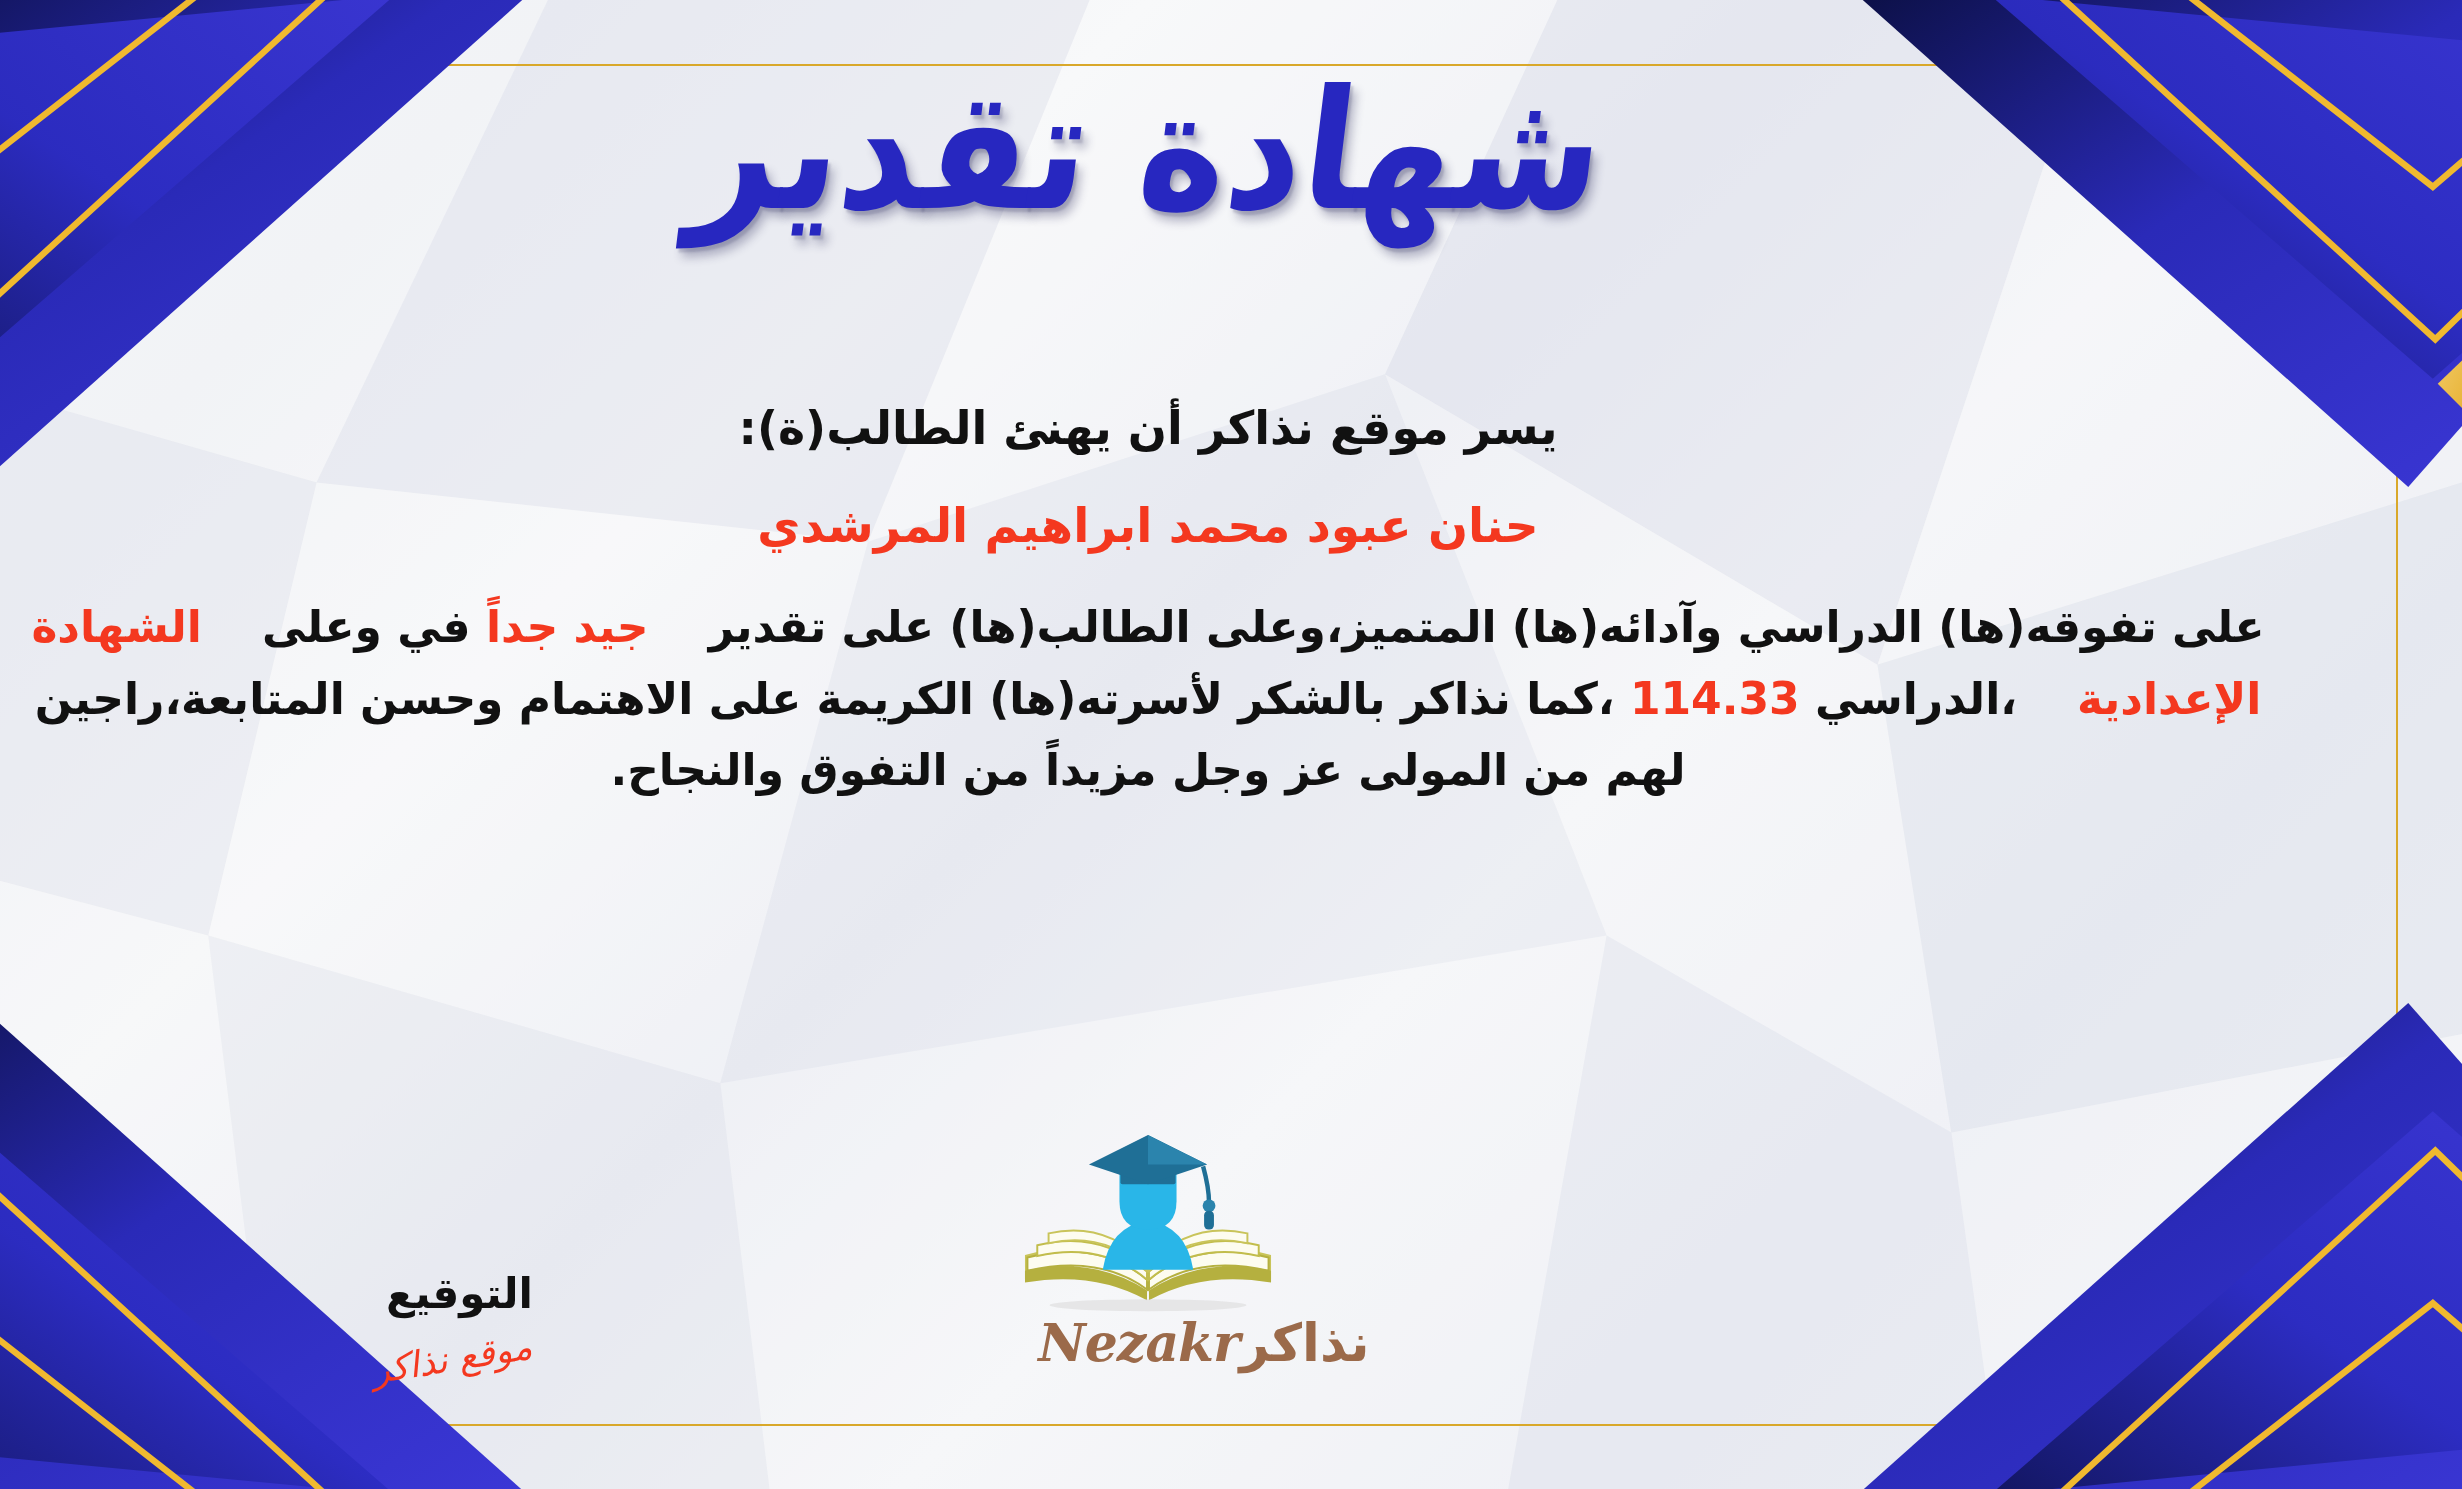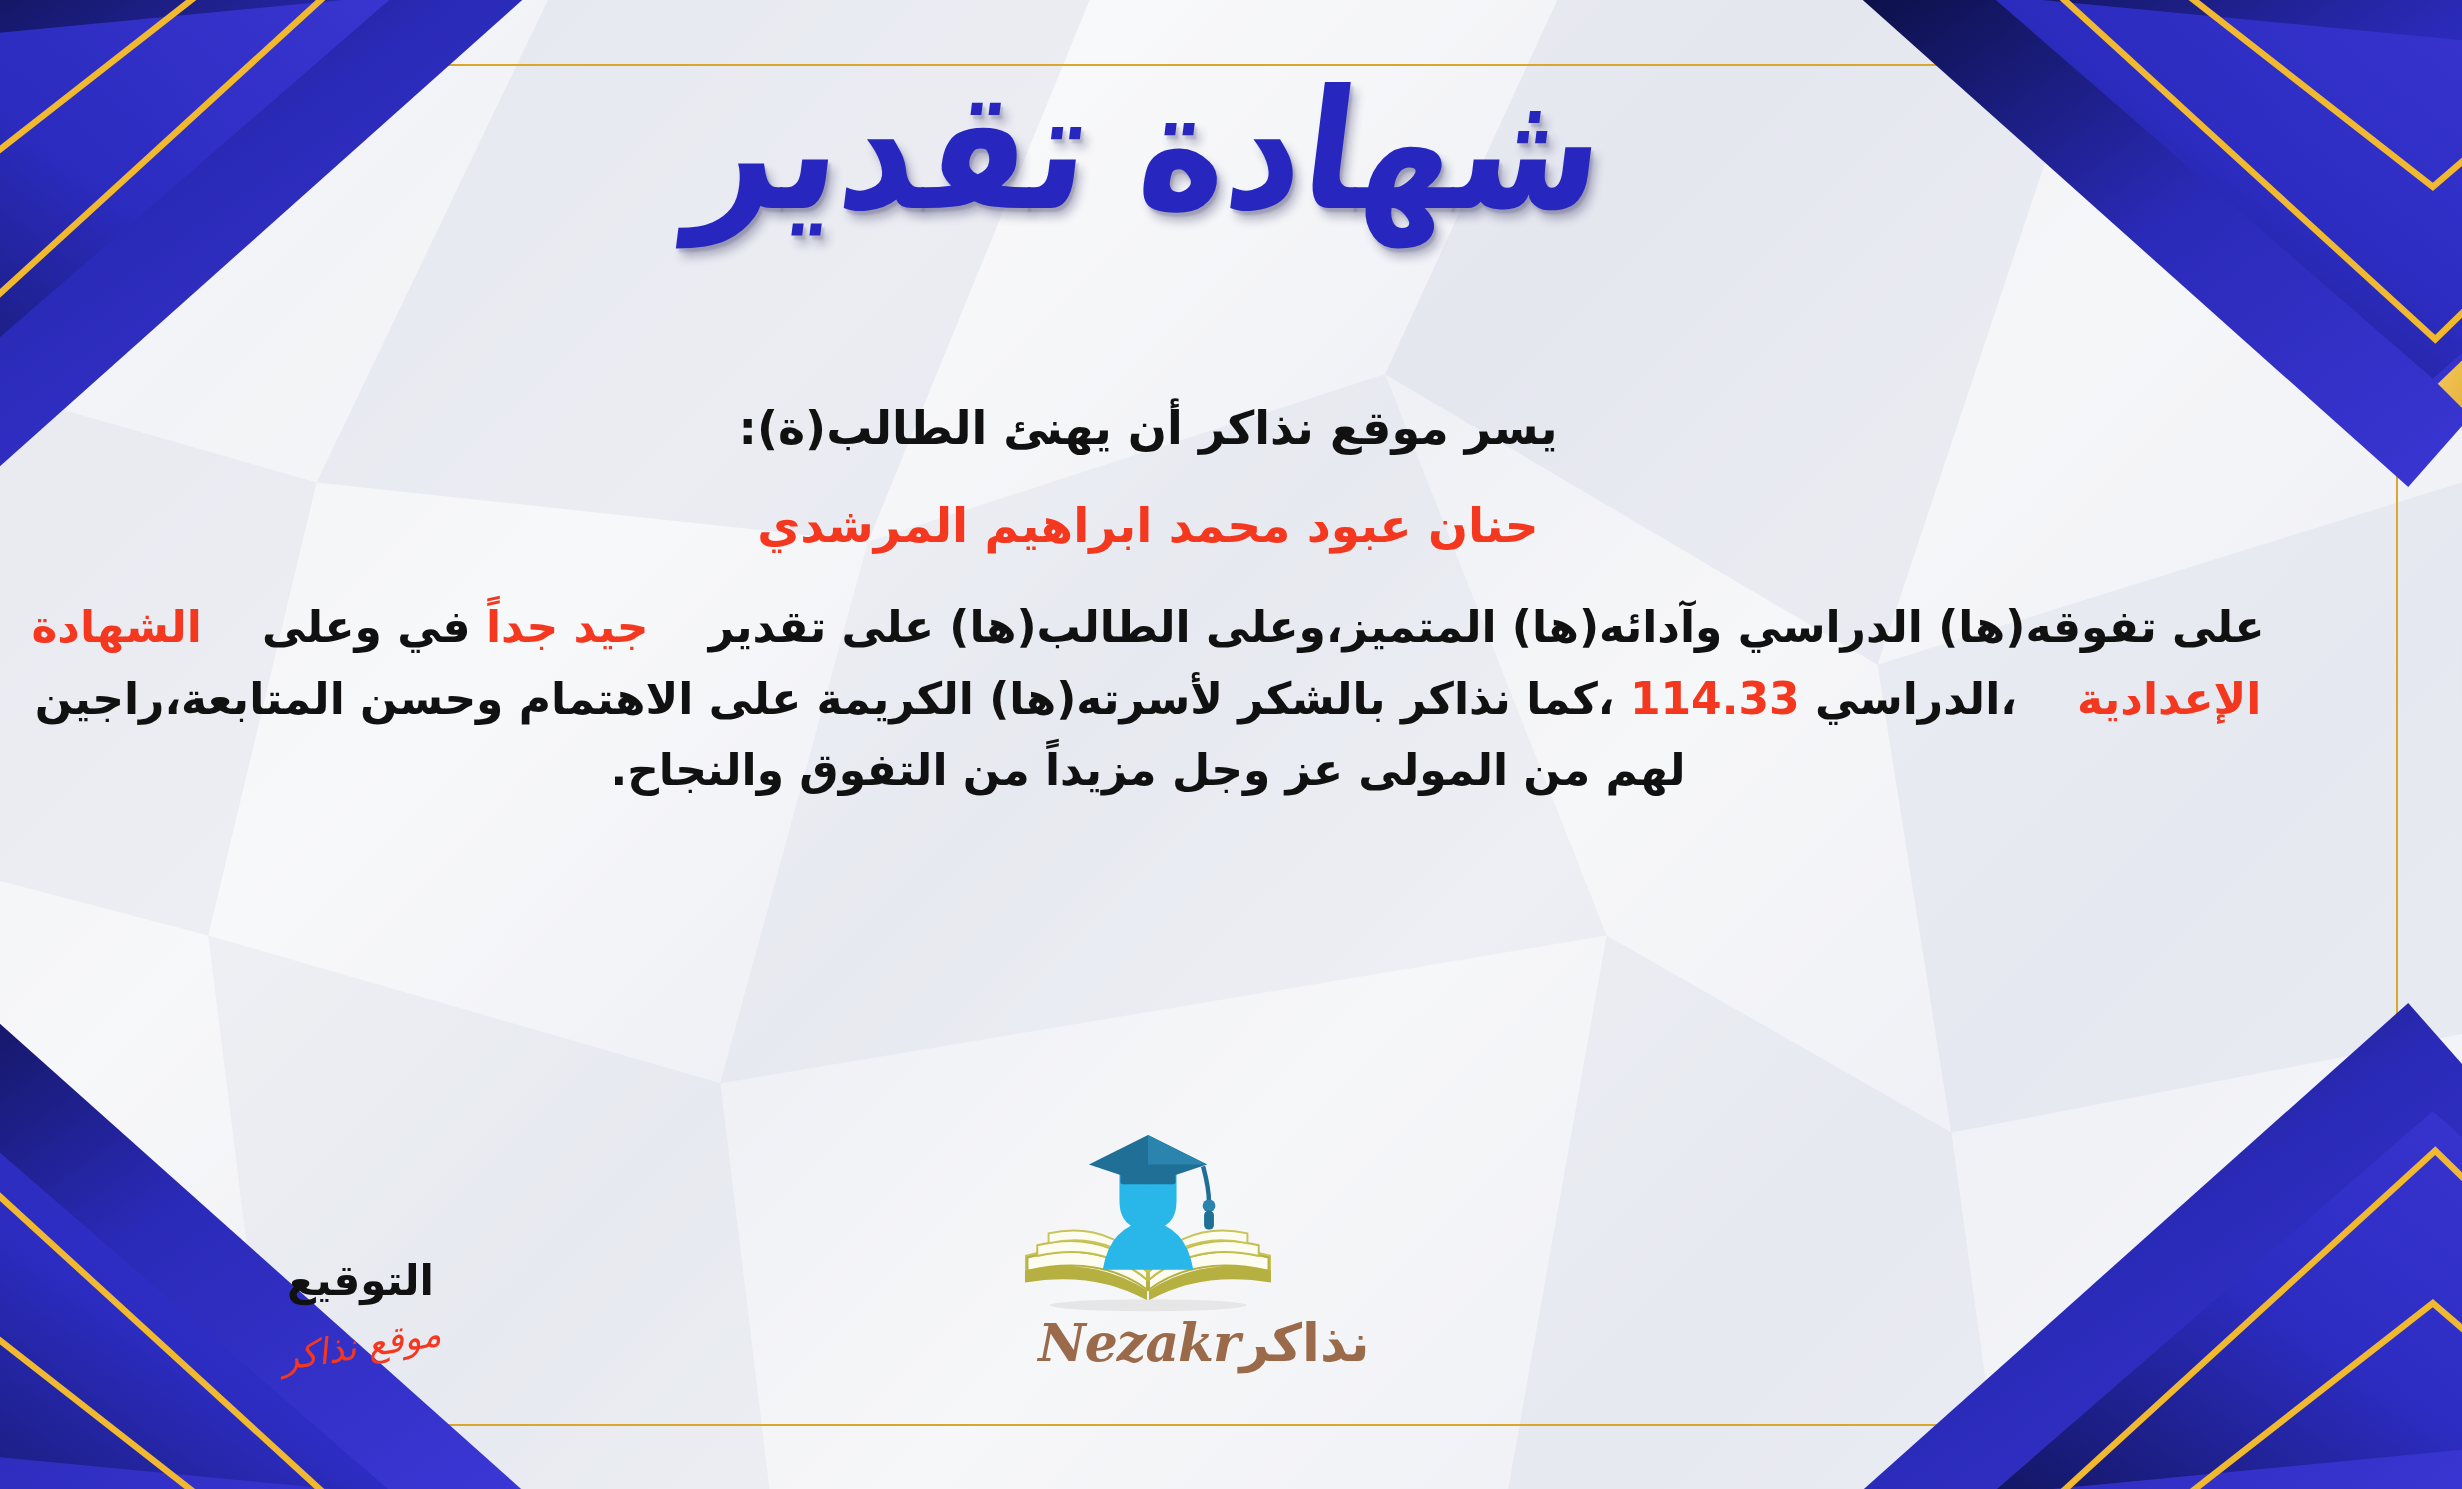--- a/index.html
+++ b/index.html
@@ -90,23 +90,22 @@
   .footer {
     position: absolute;
     bottom: 89px;
     left: 98px;
     right: 98px;
     height: 315px;
   }
   .signature-col {
     position: absolute;
     left: 256px;
-    bottom: 35px;
+    bottom: 22px;
     width: 345px;
-    text-align: center;
   }
   .signature-label {
     font-size: 42px;
     font-weight: 700;
     color: #111111;
     margin-bottom: 19.7px;
   }
   .signature-mark {
     font-family: "DejaVu Serif", "Liberation Serif", serif;
     font-size: 36px;

